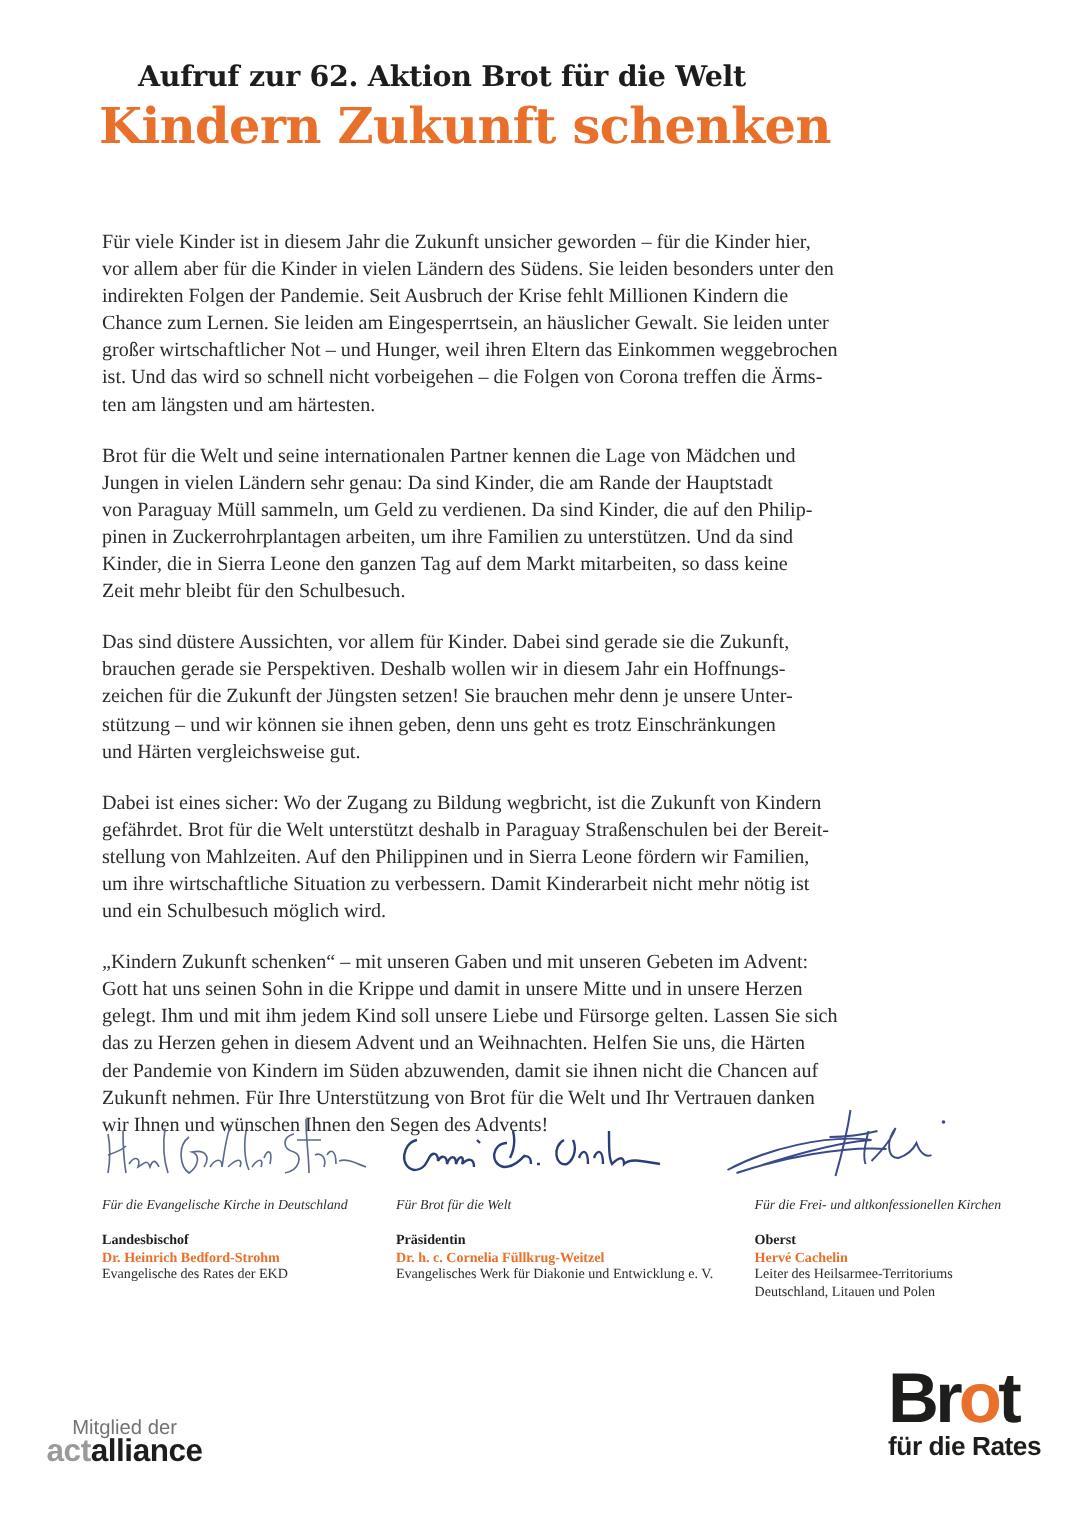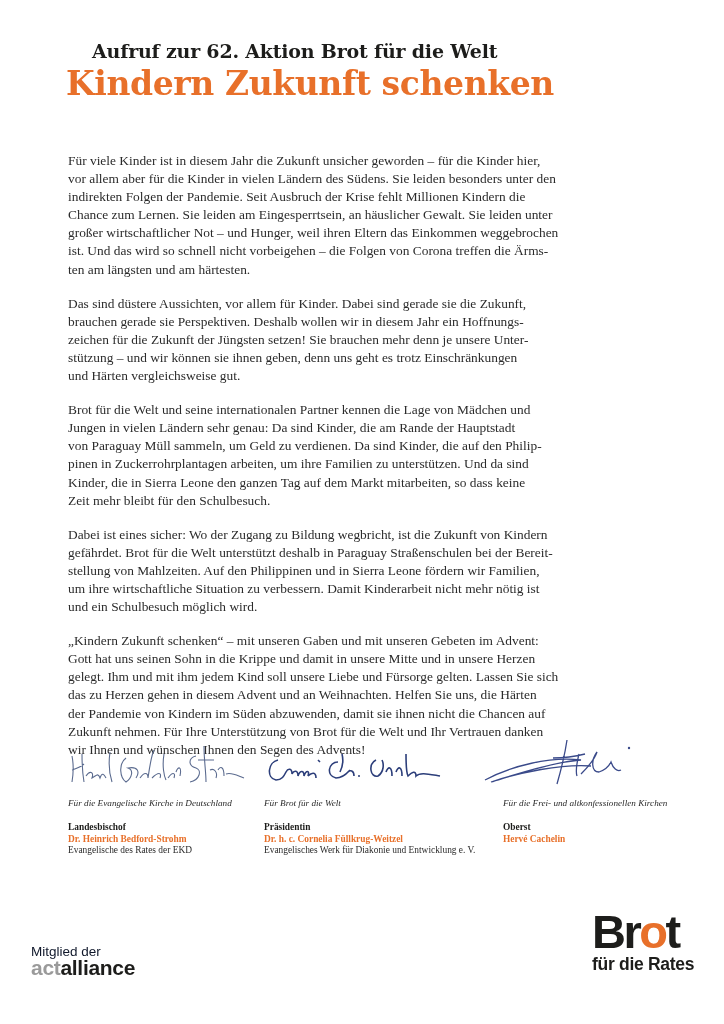--- a/index.html
+++ b/index.html
@@ -87,22 +87,23 @@
       color: #2b2b2b;
     }
     .act-logo {
       position: absolute;
       left: 31px;
       top: 944px;
       font-family: "Liberation Sans", sans-serif;
     }
     .act-member {
       font-size: 13.5px;
-      color: #0f172a;
+      color: #737373;
       line-height: 15px;
+      text-align: center;
     }
     .act-brand {
       font-size: 21px;
       line-height: 17px;
       font-weight: bold;
       letter-spacing: -0.3px;
     }
     .act-brand .act { color: #9a9a9a; font-weight: bold; }
     .act-brand .alliance { color: #1d1d1b; }
     .bfdw-logo {
@@ -133,31 +134,31 @@
 <div class="headline">Kindern Zukunft schenken</div>
 
 <div class="body-text">
   <p>Für viele Kinder ist in diesem Jahr die Zukunft unsicher geworden – für die Kinder hier,
 vor allem aber für die Kinder in vielen Ländern des Südens. Sie leiden besonders unter den
 indirekten Folgen der Pandemie. Seit Ausbruch der Krise fehlt Millionen Kindern die
 Chance zum Lernen. Sie leiden am Eingesperrtsein, an häuslicher Gewalt. Sie leiden unter
 großer wirtschaftlicher Not – und Hunger, weil ihren Eltern das Einkommen weggebrochen
 ist. Und das wird so schnell nicht vorbeigehen – die Folgen von Corona treffen die Ärms-
 ten am längsten und am härtesten.</p>
-  <p>Das sind düstere Aussichten, vor allem für Kinder. Dabei sind gerade sie die Zukunft,
-brauchen gerade sie Perspektiven. Deshalb wollen wir in diesem Jahr ein Hoffnungs-
-zeichen für die Zukunft der Jüngsten setzen! Sie brauchen mehr denn je unsere Unter-
-stützung – und wir können sie ihnen geben, denn uns geht es trotz Einschränkungen
-und Härten vergleichsweise gut.</p>
   <p>Brot für die Welt und seine internationalen Partner kennen die Lage von Mädchen und
 Jungen in vielen Ländern sehr genau: Da sind Kinder, die am Rande der Hauptstadt
 von Paraguay Müll sammeln, um Geld zu verdienen. Da sind Kinder, die auf den Philip-
 pinen in Zuckerrohrplantagen arbeiten, um ihre Familien zu unterstützen. Und da sind
 Kinder, die in Sierra Leone den ganzen Tag auf dem Markt mitarbeiten, so dass keine
 Zeit mehr bleibt für den Schulbesuch.</p>
+  <p>Das sind düstere Aussichten, vor allem für Kinder. Dabei sind gerade sie die Zukunft,
+brauchen gerade sie Perspektiven. Deshalb wollen wir in diesem Jahr ein Hoffnungs-
+zeichen für die Zukunft der Jüngsten setzen! Sie brauchen mehr denn je unsere Unter-
+stützung – und wir können sie ihnen geben, denn uns geht es trotz Einschränkungen
+und Härten vergleichsweise gut.</p>
   <p>Dabei ist eines sicher: Wo der Zugang zu Bildung wegbricht, ist die Zukunft von Kindern
 gefährdet. Brot für die Welt unterstützt deshalb in Paraguay Straßenschulen bei der Bereit-
 stellung von Mahlzeiten. Auf den Philippinen und in Sierra Leone fördern wir Familien,
 um ihre wirtschaftliche Situation zu verbessern. Damit Kinderarbeit nicht mehr nötig ist
 und ein Schulbesuch möglich wird.</p>
   <p>„Kindern Zukunft schenken“ – mit unseren Gaben und mit unseren Gebeten im Advent:
 Gott hat uns seinen Sohn in die Krippe und damit in unsere Mitte und in unsere Herzen
 gelegt. Ihm und mit ihm jedem Kind soll unsere Liebe und Fürsorge gelten. Lassen Sie sich
 das zu Herzen gehen in diesem Advent und an Weihnachten. Helfen Sie uns, die Härten
 der Pandemie von Kindern im Süden abzuwenden, damit sie ihnen nicht die Chancen auf
@@ -197,20 +198,22 @@
   <div class="sig-image">
     <svg width="200" height="52" viewBox="0 0 200 52" style="left:-22px; top:-6px;">
       <path d="M4 44 C30 30,70 20,100 24 C70 26,30 40,10 46 C40 36,80 28,110 30" stroke="#3a4a8a" stroke-width="1.3" fill="none"></path>
       <path d="M86 4 C84 18,80 34,76 48 M72 22 C86 22,96 20,104 18 M98 18 C96 26,94 34,96 40 M100 38 C108 30,114 22,116 16 C110 24,110 36,118 36 C124 34,128 30,130 26 C132 32,136 36,140 34" stroke="#3a4a8a" stroke-width="1.3" fill="none"></path>
       <circle cx="148" cy="12" r="1.2" fill="#3a4a8a"></circle>
     </svg>
   </div>
   <div class="sig-org">Für die Frei- und altkonfessionellen Kirchen</div>
   <div class="sig-role">Oberst</div>
   <div class="sig-name">Hervé Cachelin</div>
+  <div class="sig-desc" style="white-space: pre-line;">Leiter des Heilsarmee-Territoriums
+Deutschland, Litauen und Polen</div>
 </div>
 
 <div class="act-logo">
   <div class="act-member">Mitglied der</div>
   <div class="act-brand"><span class="act">act</span><span class="alliance">alliance</span></div>
 </div>
 
 <div class="bfdw-logo">
   <div class="bfdw-brot"><span>Br</span><span class="o">o</span><span>t</span></div>
   <div class="bfdw-sub">für die Rates</div>

